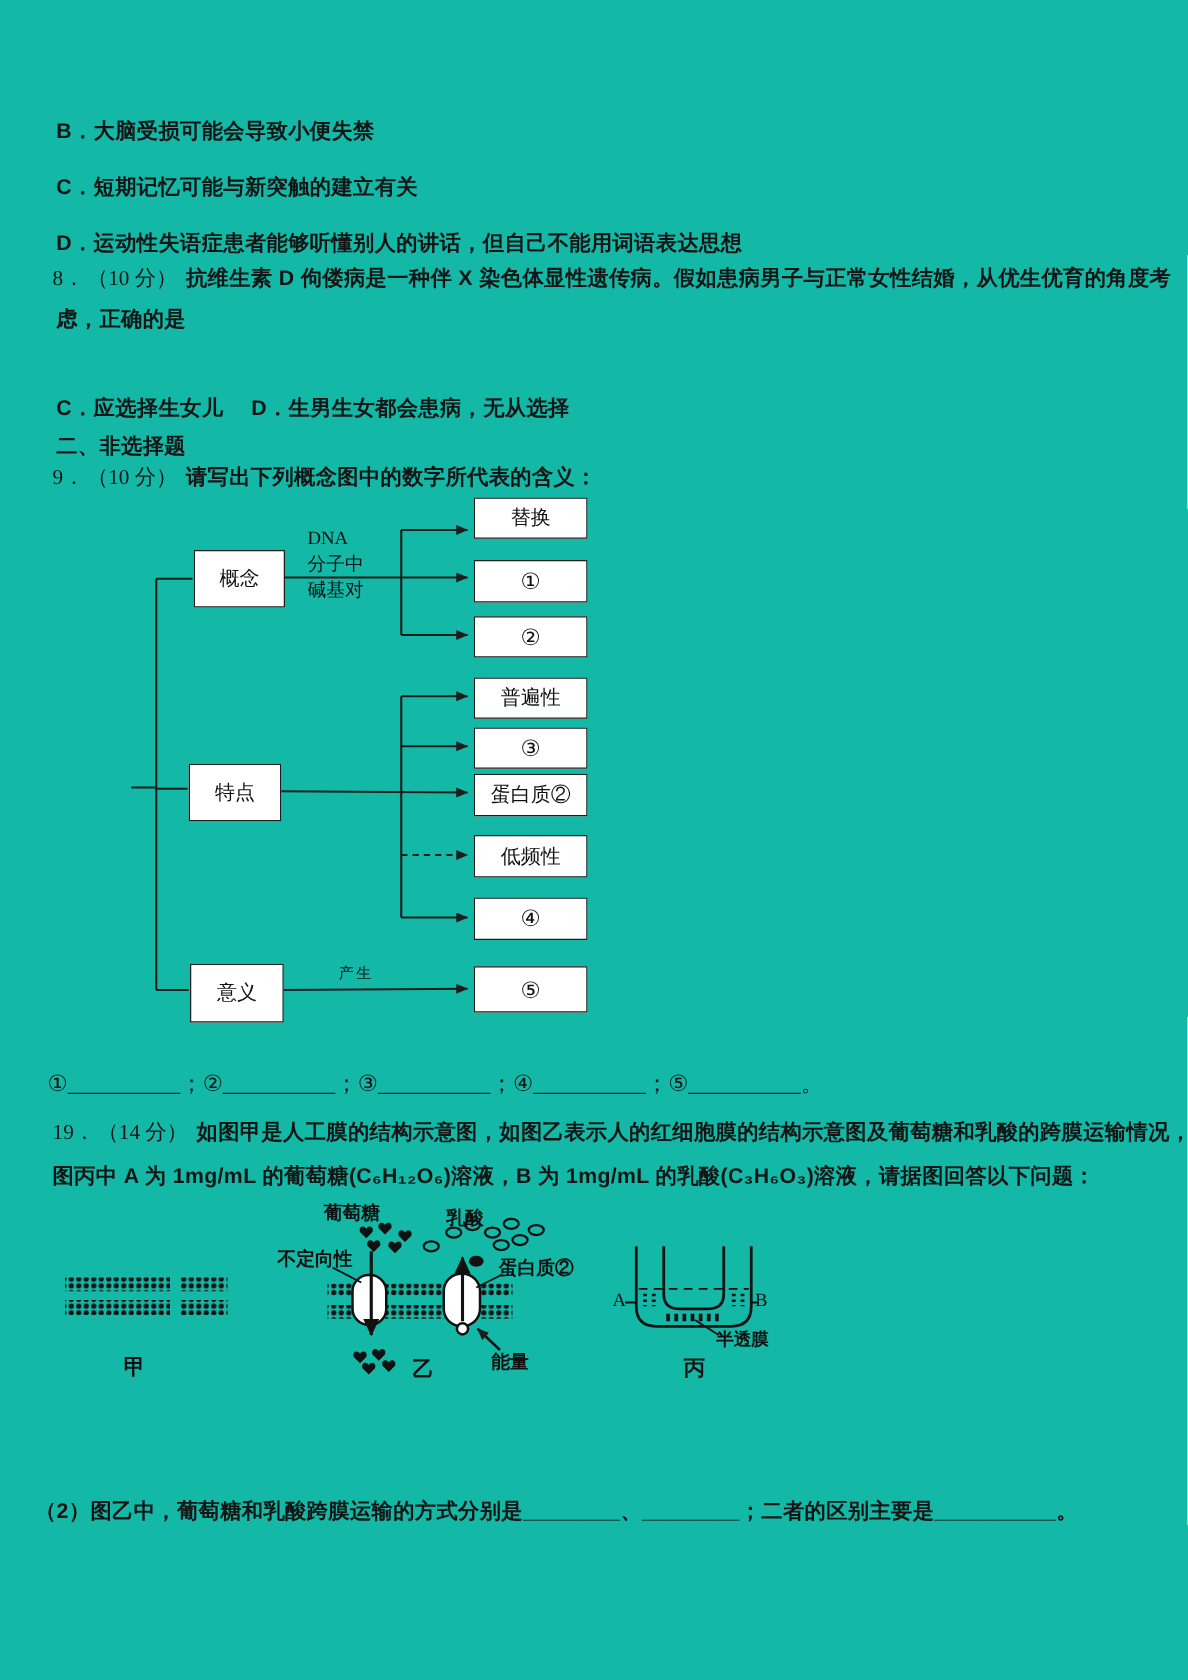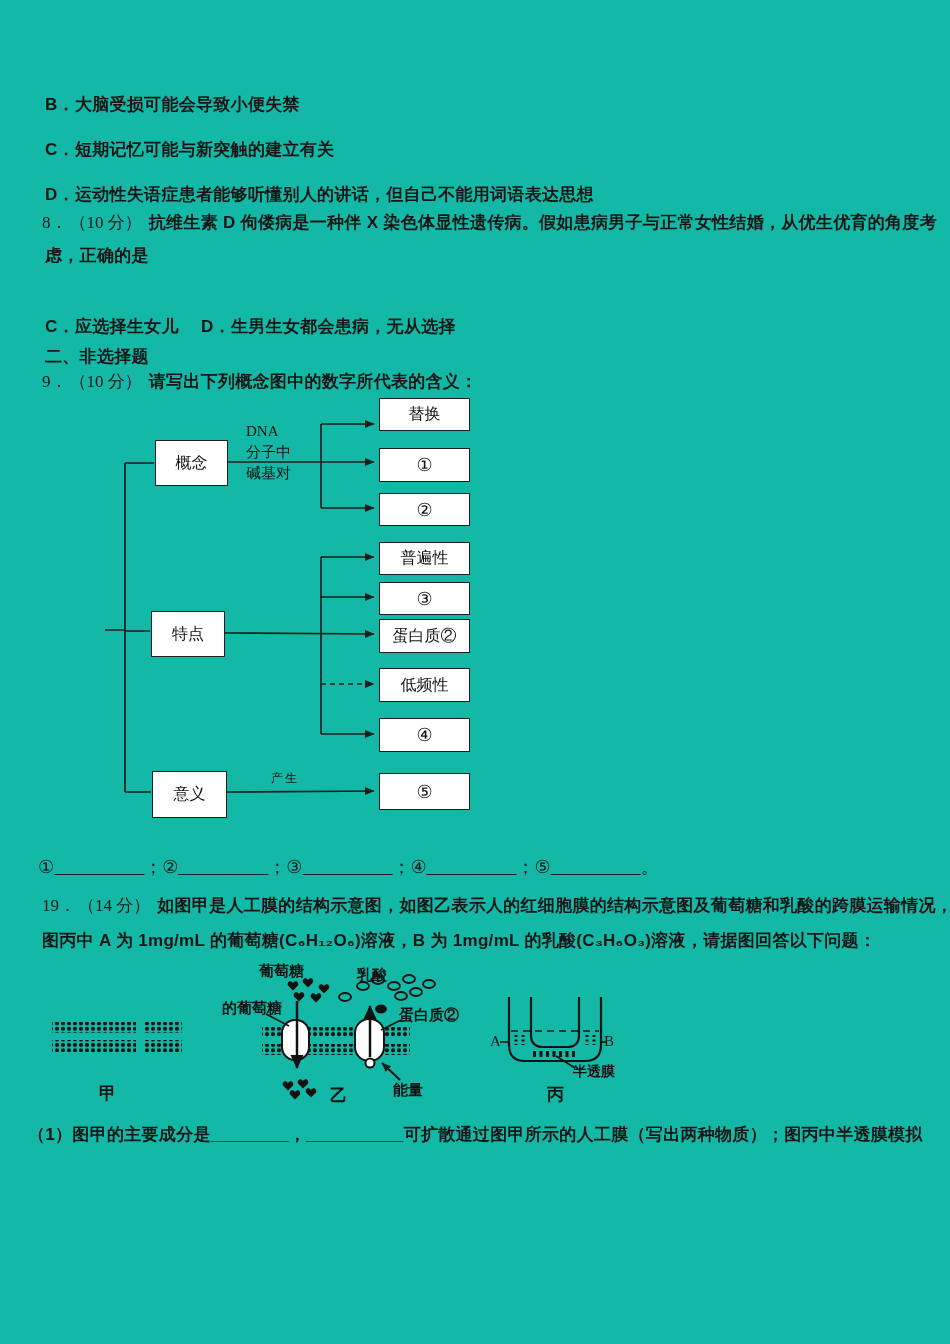--- a/index.html
+++ b/index.html
@@ -166,25 +166,25 @@
 
   <div class="t n" style="left:38px;top:856px;font-size:18px">①__________；②__________；③__________；④__________；⑤__________。</div>
 
   <div class="t" style="left:42px;top:894px">
     <span class="n num">19．</span><span class="n score">（14 分）</span><span class="b">如图甲是人工膜的结构示意图，如图乙表示人的红细胞膜的结构示意图及葡萄糖和乳酸的跨膜运输情况，</span>
   </div>
   <div class="t b" style="left:42px;top:929px">图丙中 A 为 1mg/mL 的葡萄糖(C₆H₁₂O₆)溶液，B 为 1mg/mL 的乳酸(C₃H₆O₃)溶液，请据图回答以下问题：</div>
 
   <div class="lbl" style="left:259px;top:962px">葡萄糖</div>
   <div class="lbl" style="left:357px;top:966px">乳酸</div>
-  <div class="lbl" style="left:222px;top:999px">的葡萄糖</div>
+  <div class="lbl" style="left:222px;top:999px">不定向性</div>
   <div class="lbl" style="left:399px;top:1006px">蛋白质②</div>
   <div class="lbl" style="left:393px;top:1081px">能量</div>
   <div class="lbl" style="left:573px;top:1063px;font-size:14px">半透膜</div>
   <div class="lbl serif" style="left:490px;top:1033px;font-size:15px">A</div>
   <div class="lbl serif" style="left:604px;top:1033px;font-size:15px">B</div>
   <div class="lbl figname" style="left:99px;top:1085px">甲</div>
   <div class="lbl figname" style="left:330px;top:1087px">乙</div>
   <div class="lbl figname" style="left:547px;top:1086px">丙</div>
 
-  <div class="t b" style="left:28px;top:1123px">（1）图甲的主要成分是________，__________可扩散通过图甲所示的人工膜（写出两种物质）；图丙中半透膜模拟</div>
+  <div class="t b" style="left:28px;top:1197px">（2）图乙中，葡萄糖和乳酸跨膜运输的方式分别是________、________；二者的区别主要是__________。</div>
 
 </div>
 
 </body></html>

